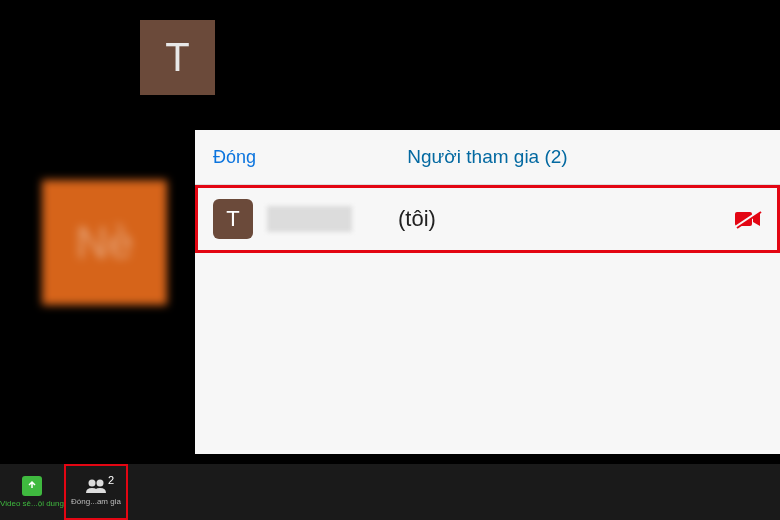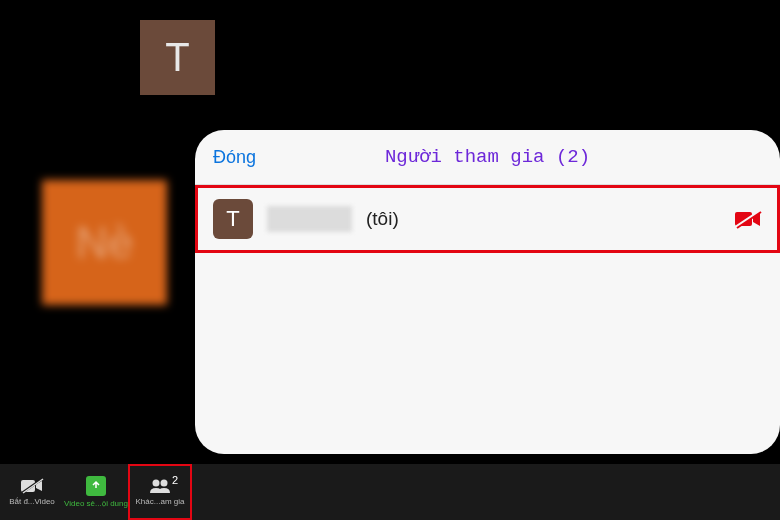--- a/index.html
+++ b/index.html
@@ -40,43 +40,41 @@
       font-weight: 500;
       filter: blur(4px);
     }
     .panel {
       position: absolute;
       top: 130px;
       left: 195px;
       right: 0;
       bottom: 66px;
       background: #f7f7f7;
-      border-radius: 29px;
     }
     .panel-header {
       height: 55px;
       display: flex;
       align-items: center;
       border-bottom: 1px solid #ddd;
       padding: 0 18px;
       position: relative;
     }
     .close-link {
       color: #0b74de;
       font-size: 18px;
       cursor: pointer;
     }
     .panel-title {
       position: absolute;
       left: 50%;
       transform: translateX(-50%);
-      color: #6d28d9;
+      color: #0369a1;
       font-size: 19px;
       font-weight: 400;
-      font-family: Liberation Mono, monospace;
     }
     .participant-row {
       display: flex;
       align-items: center;
       height: 68px;
       padding: 0 18px;
       gap: 14px;
     }
     .participant-row.highlighted {
       outline: 3px solid #e30613;
@@ -105,21 +103,22 @@
     .name-blur {
       width: 85px;
       height: 26px;
       background: #dcdcdc;
       filter: blur(2px);
       flex-shrink: 0;
     }
     .name-blur.wide { width: 100px; }
     .suffix {
       color: #222;
-      font-size: 19px;
+      font-size: 22px;
+      margin-left: 32px;
     }
     .spacer { flex: 1; }
     .cam-off-icon {
       color: #e30613;
       flex-shrink: 0;
     }
     .toolbar {
       position: absolute;
       bottom: 0;
       left: 0;
@@ -196,43 +195,34 @@
       <rect x="1" y="3" width="17" height="14" rx="2" fill="currentColor"></rect>
       <path d="M19 7 L26 3 L26 17 L19 13 Z" fill="currentColor"></path>
       <line x1="2" y1="18" x2="26" y2="2" stroke="#f7f7f7" stroke-width="3"></line>
       <line x1="3" y1="19" x2="27" y2="3" stroke="currentColor" stroke-width="2"></line>
     </svg>
   </div>
 
 </div>
 
 <div class="toolbar">
-  <div class="toolbar-item">
-    <svg class="toolbar-icon" width="24" height="16" viewBox="0 0 24 16">
-      <rect x="1" y="2" width="14" height="12" rx="2" fill="currentColor"></rect>
-      <path d="M16 6 L22 3 L22 13 L16 10 Z" fill="currentColor"></path>
-      <line x1="2" y1="15" x2="22" y2="1" stroke="#1a1a1a" stroke-width="2.5"></line>
-      <line x1="3" y1="15" x2="23" y2="1" stroke="currentColor" stroke-width="1.5"></line>
-    </svg>
-    <span class="toolbar-label">Bắt đ...Video</span>
-  </div>
 
   <div class="toolbar-item">
     <div class="share-box">
       <svg width="12" height="12" viewBox="0 0 12 12">
           <path d="M6 2 L6 8 M3 5 L6 2 L9 5" stroke="#fff" stroke-width="1.5" fill="none"></path>
         </svg>
     </div>
     <span class="toolbar-label green">Video sẻ...ội dung</span>
   </div>
 
   <div class="toolbar-item highlighted">
     <svg class="toolbar-icon" width="24" height="16" viewBox="0 0 24 16">
       <circle cx="8" cy="5" r="3.5" fill="currentColor"></circle>
       <circle cx="16" cy="5" r="3.5" fill="currentColor"></circle>
       <path d="M2 15 Q2 10 8 10 Q14 10 14 15 Z" fill="currentColor"></path>
       <path d="M10 15 Q10 10 16 10 Q22 10 22 15 Z" fill="currentColor"></path>
     </svg>
     <span class="badge">2</span>
-    <span class="toolbar-label">Khác...am gia</span>
+    <span class="toolbar-label">Đóng...am gia</span>
   </div>
 
 </div>
 
 </body></html>

